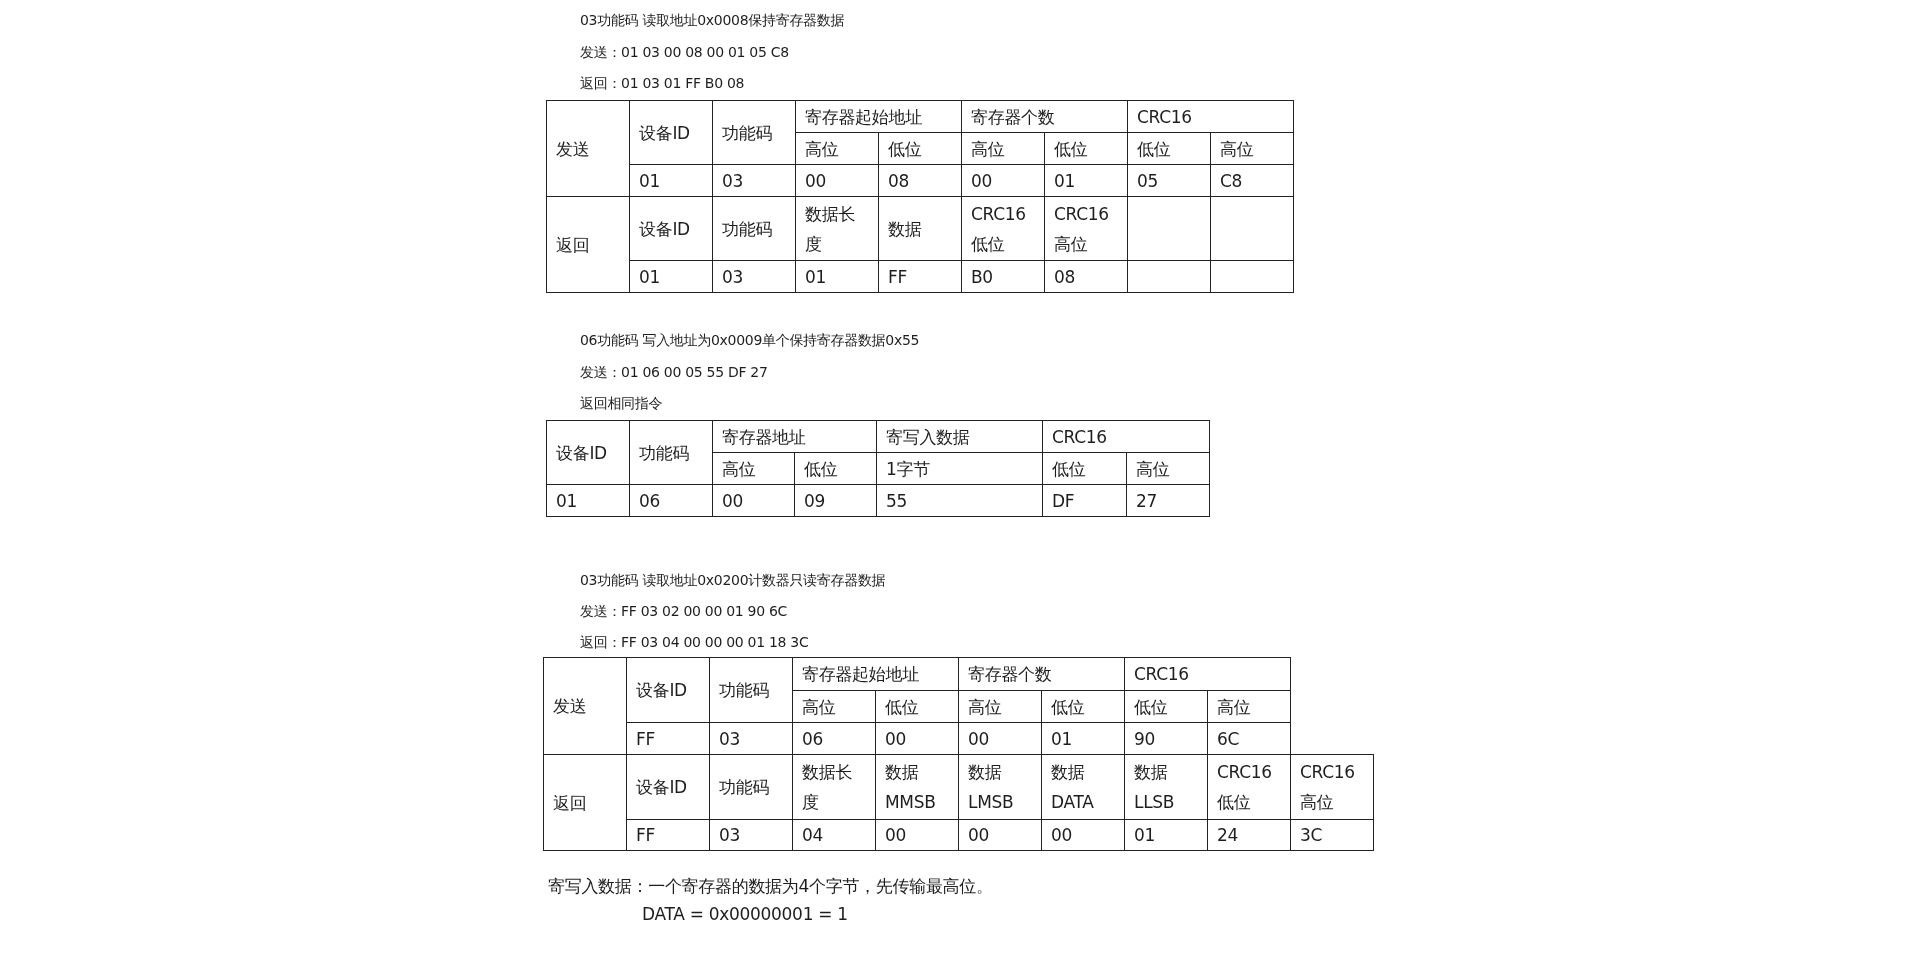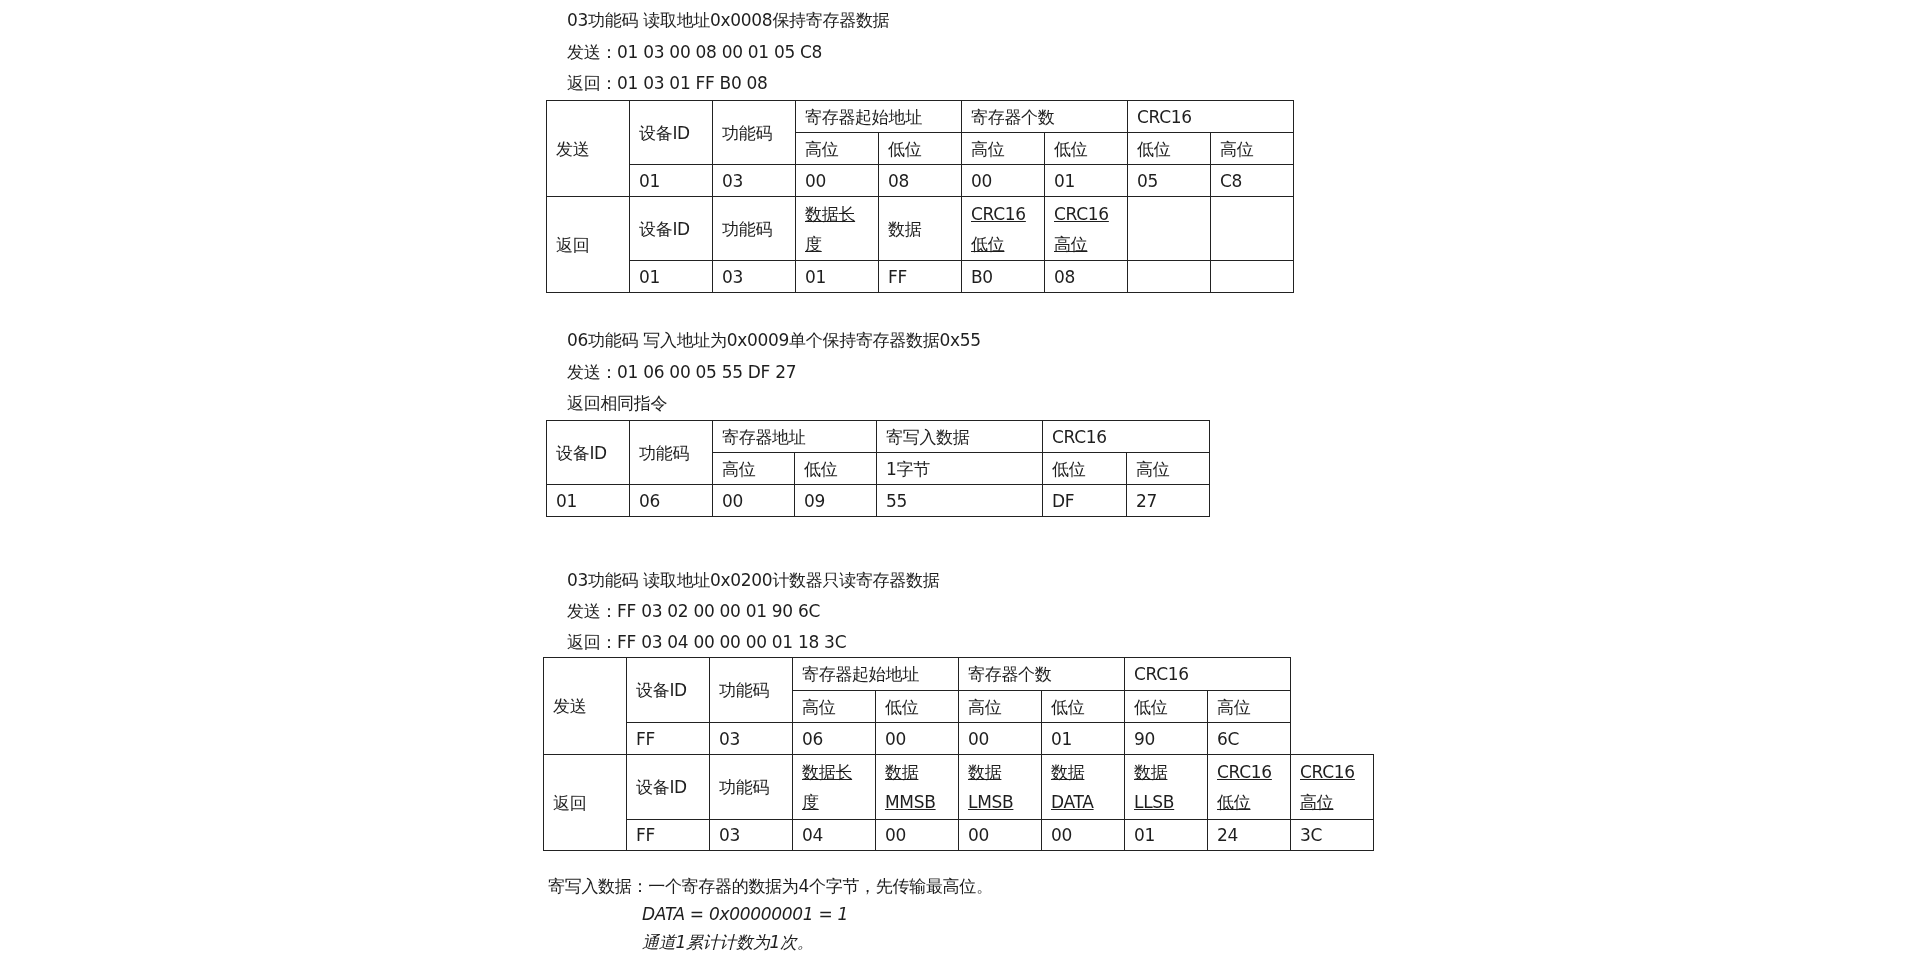--- a/index.html
+++ b/index.html
@@ -2,38 +2,38 @@
 <html><head>
 <meta charset="utf-8">
 <style>
   html, body { margin: 0; padding: 0; background: #ffffff; }
   body {
     width: 1920px; height: 963px; position: relative; overflow: hidden;
     font-family: "DejaVu Sans", "Liberation Sans", sans-serif;
     color: #1e1e1e;
   }
   .line {
-    position: absolute; left: 567px; font-size: 17px; white-space: nowrap;
+    position: absolute; left: 580px; font-size: 14px; white-space: nowrap;
     line-height: 22px; letter-spacing: -0.3px;
   }
   table.proto {
     position: absolute; border-collapse: collapse; table-layout: fixed;
     font-size: 17px; letter-spacing: -0.3px;
   }
   table.proto td {
     border: 1.6px solid #222; padding: 0 0 0 9px; vertical-align: middle;
     text-align: left; white-space: nowrap; line-height: 30px; overflow: hidden;
   }
   table.proto td.nb { border: none; }
-  table.proto td.multi { line-height: 30px; white-space: normal; text-decoration: underline; }
+  table.proto td.multi { line-height: 30px; white-space: normal; }
   .analysis {
     position: absolute; left: 548px; font-size: 17px; line-height: 28px; white-space: nowrap;
     letter-spacing: -0.3px;
   }
-  .analysis .indent { padding-left: 94px; display: block; font-style: italic; }
+  .analysis .indent { padding-left: 94px; display: block; }
 </style>
 </head>
 <body>
 
 <div class="line" style="top:9px">03功能码  读取地址0x0008保持寄存器数据</div>
 <div class="line" style="top:41px">发送：01 03 00 08 00 01 05 C8</div>
 <div class="line" style="top:72px">返回：01 03 01 FF B0 08</div>
 
 <table class="proto" style="left:546px; top:100px; width:747px;">
   <colgroup>
@@ -206,14 +206,13 @@
     <td>01</td>
     <td>24</td>
     <td>3C</td>
   </tr>
 </tbody>
   </table>
 
 <div class="analysis" style="top:872px">
   <span>寄写入数据：</span><span>一个寄存器的数据为4个字节，先传输最高位。</span>
   <span class="indent">DATA = 0x00000001 = 1</span>
-  <span class="indent">通道1累计计数为1次。</span>
 </div>
 
 </body></html>

